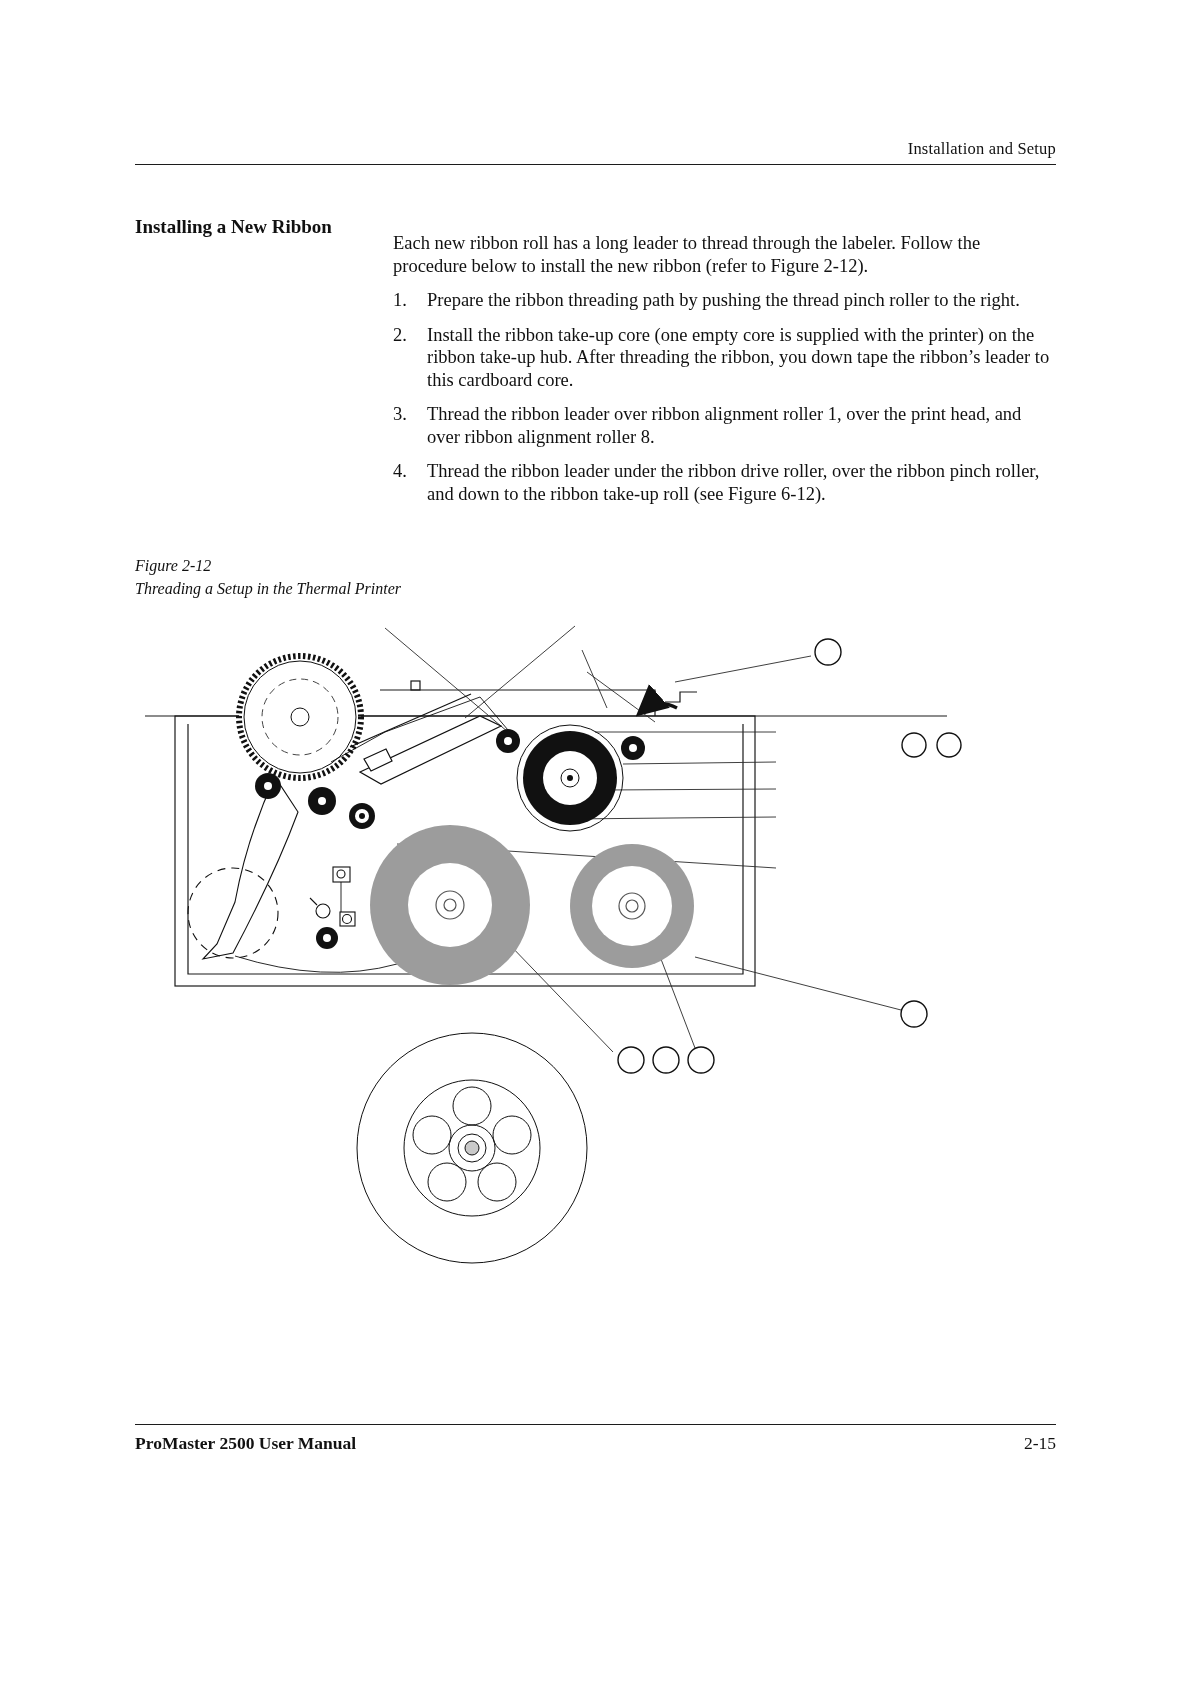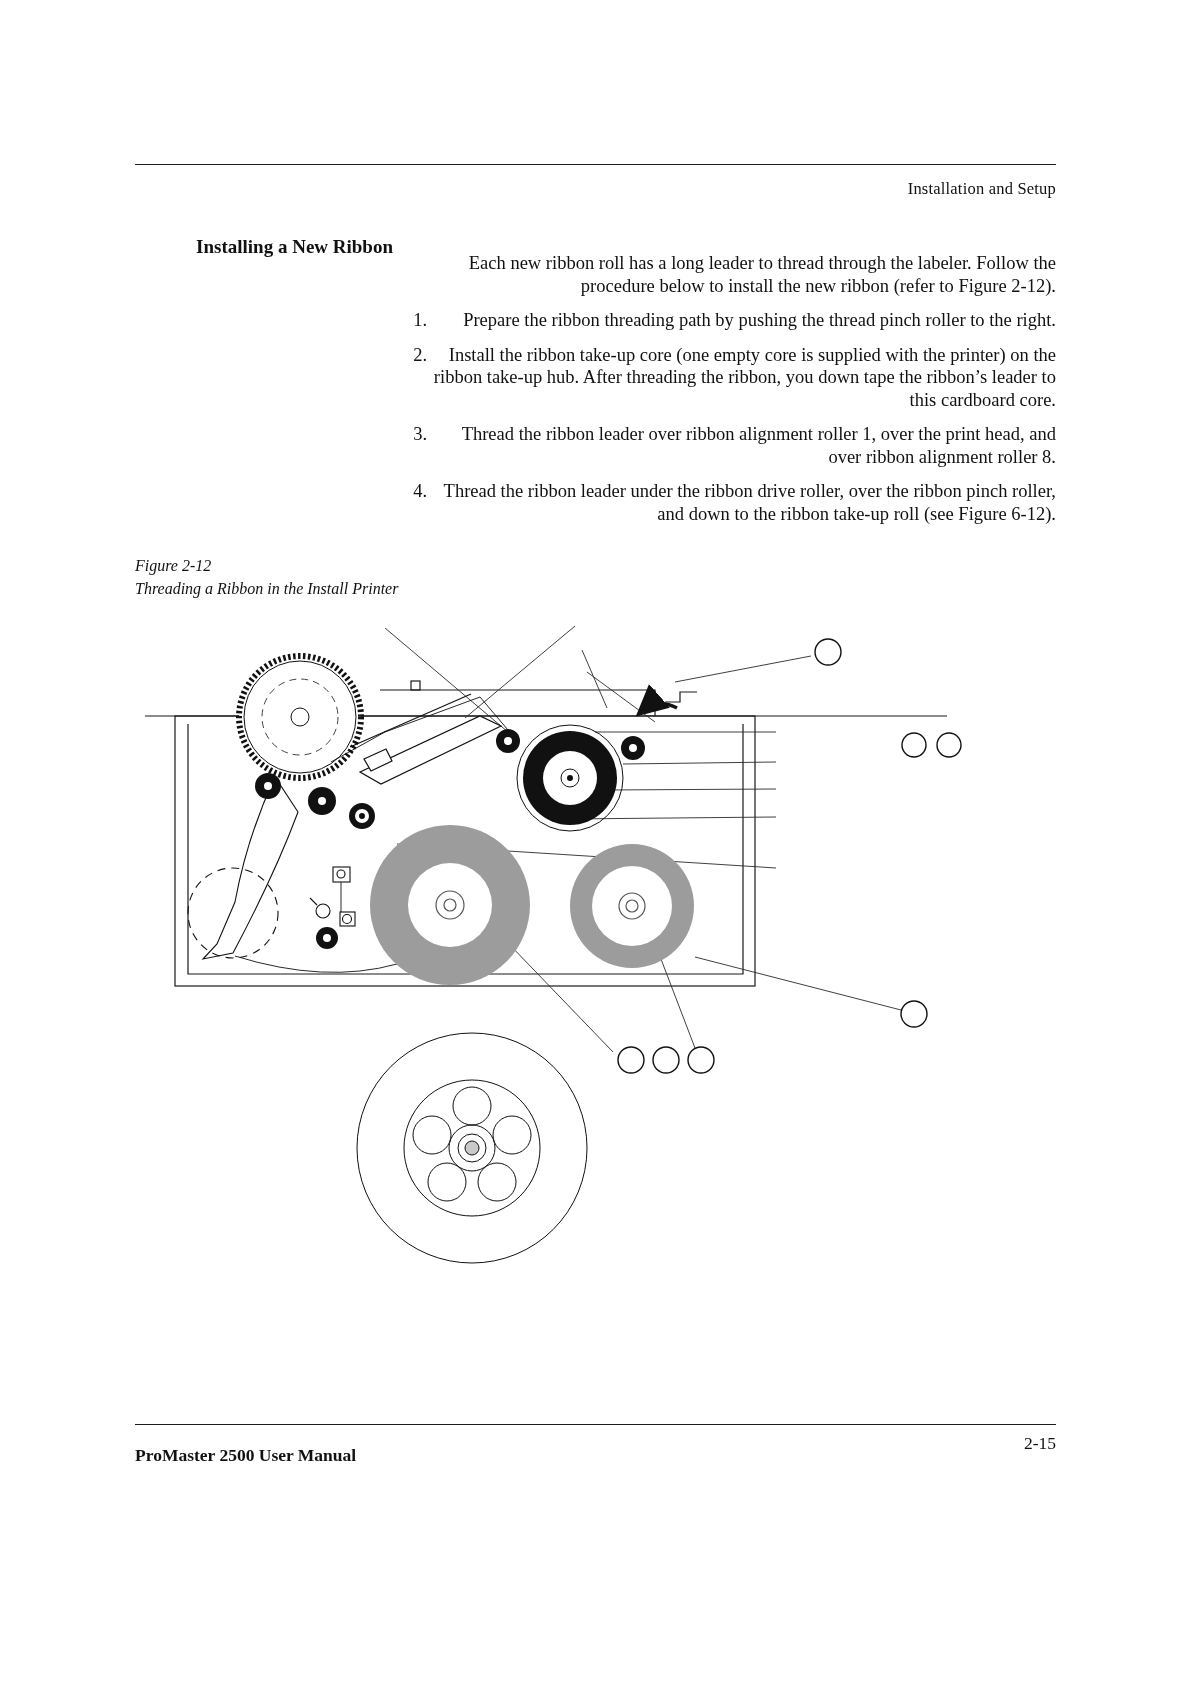--- a/index.html
+++ b/index.html
@@ -11,32 +11,30 @@
     font-family: "Liberation Serif", serif;
     color: #111111;
     overflow: hidden;
   }
   .running-header {
     position: absolute;
     top: 139px; left: 135px; width: 921px;
     text-align: right;
     font-size: 16.5px;
     letter-spacing: 0.2px;
-    margin-top: 40px;
   }
   .header-rule {
     position: absolute;
     top: 164px; left: 135px; width: 921px;
     border-top: 1.5px solid #1c1c1c;
   }
   .content {
     position: absolute;
-    top: 236px; left: 135px; width: 921px;
+    top: 216px; left: 135px; width: 921px;
     display: flex;
-    text-align: right;
   }
   .side-col { width: 258px; flex: 0 0 258px; }
   .side-heading {
     font-weight: bold;
     font-size: 19px;
   }
   .body-col {
     width: 663px; flex: 1 1 auto;
     font-size: 18.5px;
     line-height: 22.5px;
@@ -62,21 +60,20 @@
   .footer-rule {
     position: absolute;
     top: 1424px; left: 135px; width: 921px;
     border-top: 1.5px solid #1c1c1c;
   }
   .footer-left {
     position: absolute;
     top: 1433px; left: 135px;
     font-size: 17.5px;
     font-weight: 600;
-    margin-top: 12px;
   }
   .footer-right {
     position: absolute;
     top: 1433px; left: 135px; width: 921px;
     text-align: right;
     font-size: 17.5px;
     font-weight: 400;
   }
 </style>
 </head>
@@ -108,21 +105,21 @@
       </div>
       <div class="step">
         <span class="step-num">4.</span>
         <span class="step-text">Thread the ribbon leader under the ribbon drive roller, over the ribbon pinch roller, and down to the ribbon take-up roll (see Figure 6-12).</span>
       </div>
     </div>
   </div>
 
   <div class="figure-caption-block">
     <div>Figure 2-12</div>
-    <div>Threading a Ribbon in the Install Printer</div>
+    <div>Threading a Setup in the Thermal Printer</div>
   </div>
 
   <svg class="diagram" width="921" height="680" viewBox="0 0 921 680" xmlns="http://www.w3.org/2000/svg">
     <defs>
       <marker id="arw" markerWidth="9" markerHeight="9" refX="7" refY="4.5" orient="auto">
         <path d="M0,0 L9,4.5 L0,9 z" fill="#111"></path>
       </marker>
     </defs>
 
     <g fill="none" stroke="#1a1a1a" stroke-width="1.2">

